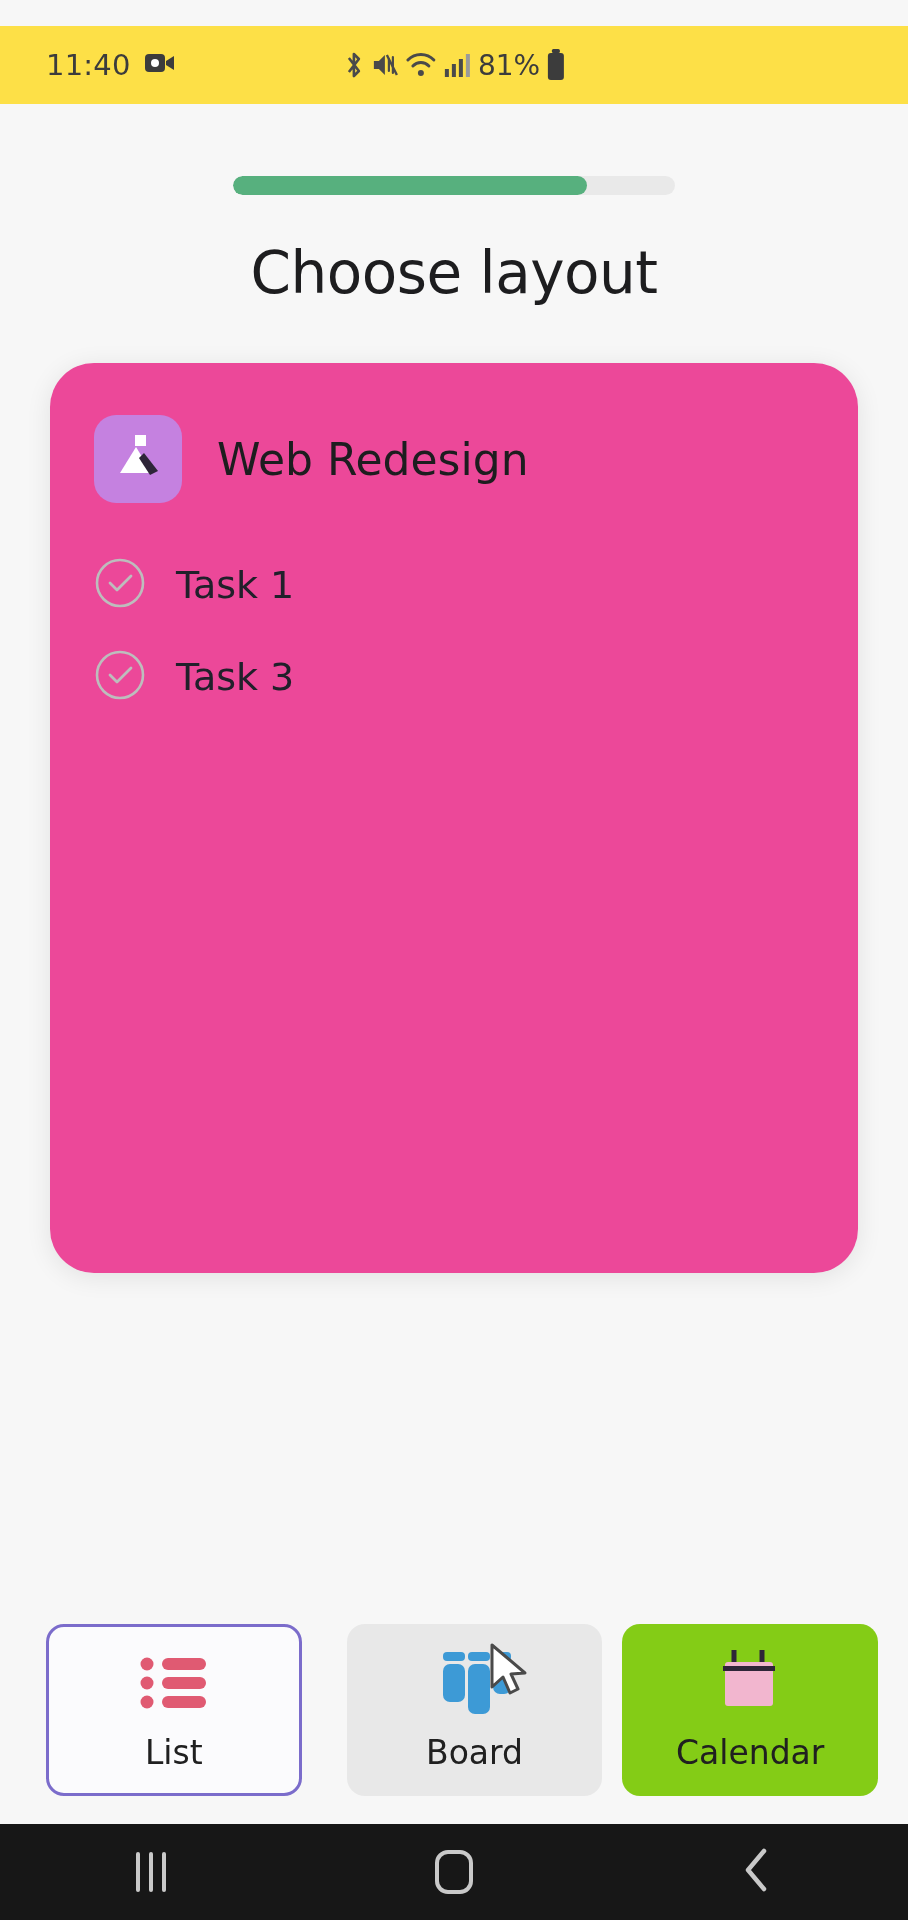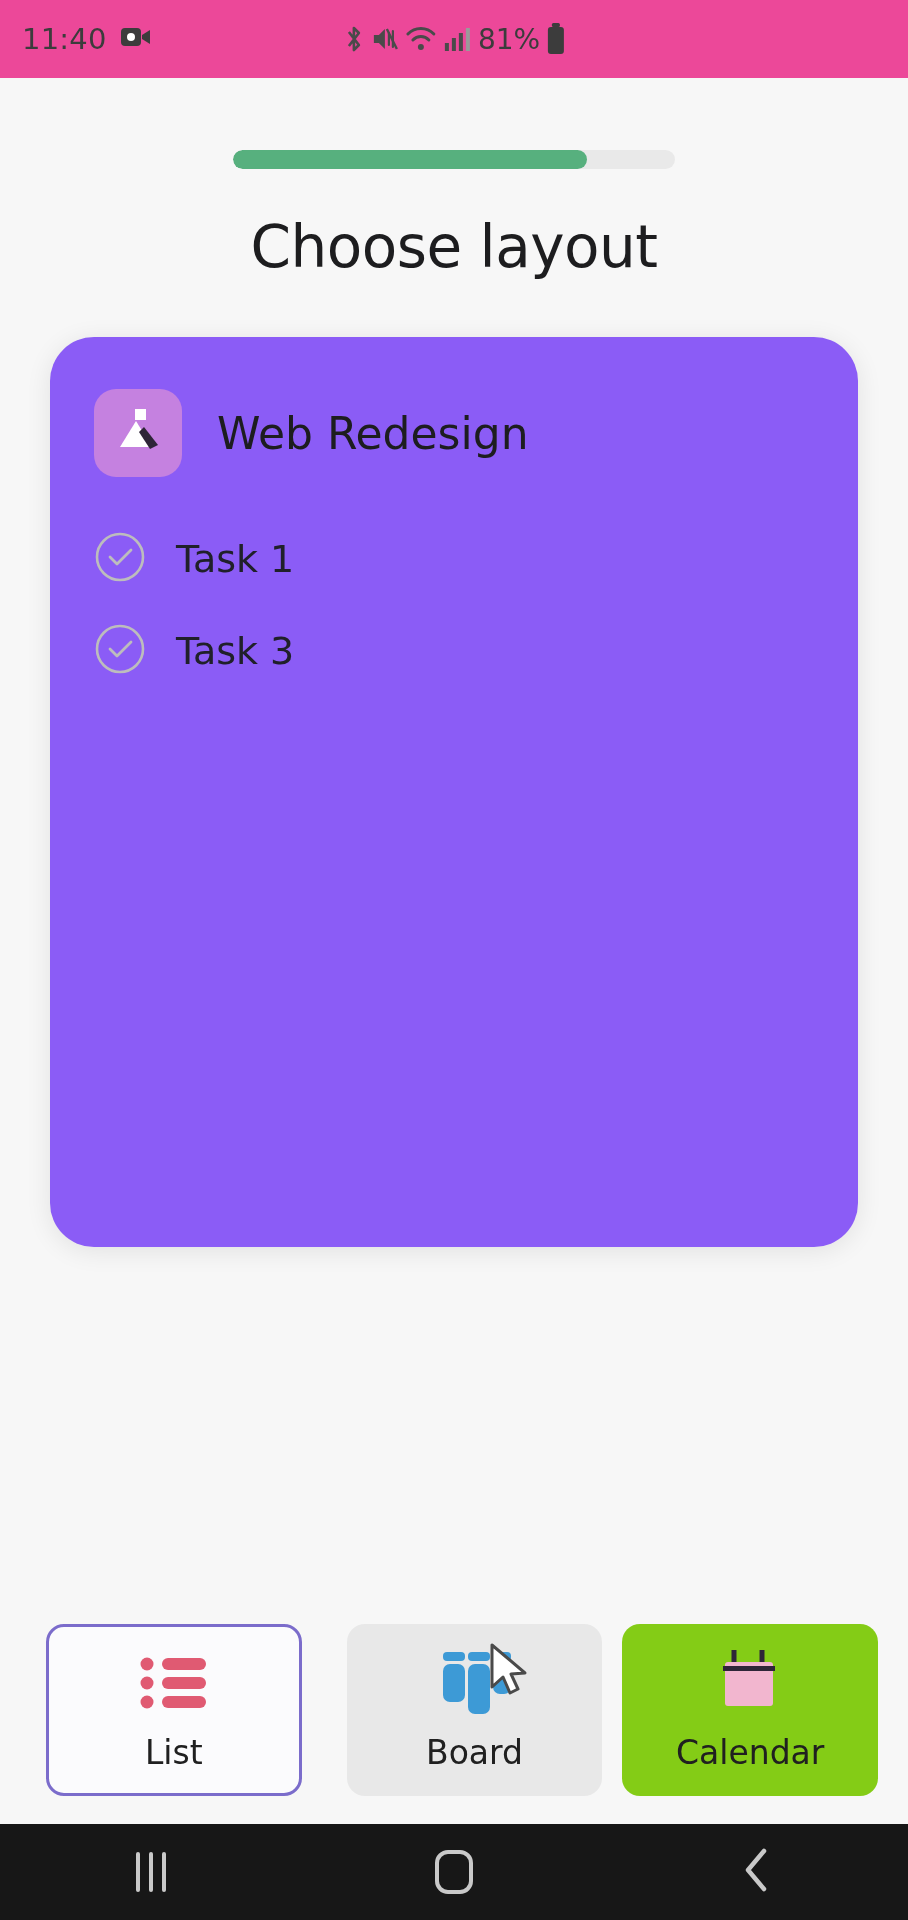--- a/index.html
+++ b/index.html
@@ -12,25 +12,26 @@
   .phone {
     position:relative;
     width:908px; height:1920px;
     background:#f7f7f7;
     display:flex; flex-direction:column;
   }
 
   
   .statusbar {
     height:78px;
-    background:#ec4899;
+    background:#fde047;
     display:flex; align-items:center;
-    padding:0 22px;
+    padding:0 46px;
     flex:0 0 auto;
     position:relative;
+    margin-top:26px;
   }
   .sb-left { display:flex; align-items:center; gap:14px; }
   .sb-time { font-size:29px; color:#3c3c3c; letter-spacing:.2px; }
   .sb-right {
     position:absolute; left:50%; transform:translateX(-50%);
     display:flex; align-items:center; gap:7px;
     color:#4a4a4a;
   }
   .sb-right svg { display:block; }
   .sb-pct { font-size:28px; color:#3c3c3c; margin-left:1px; }
@@ -72,21 +73,21 @@
     line-height:1.25;
     color:#262626;
     font-weight:400;
   }
 
   
   .preview-card {
     margin:56px auto 0 auto;
     width:808px;
     height:910px;
-    background:#8b5cf6;
+    background:#ec4899;
     border-radius:44px;
     box-shadow:0 4px 26px rgba(0,0,0,0.09);
     padding:52px 44px 0 44px;
     overflow:hidden;
     flex:0 0 auto;
   }
   .card-head {
     display:flex; align-items:center; gap:35px;
   }
   .app-icon {

